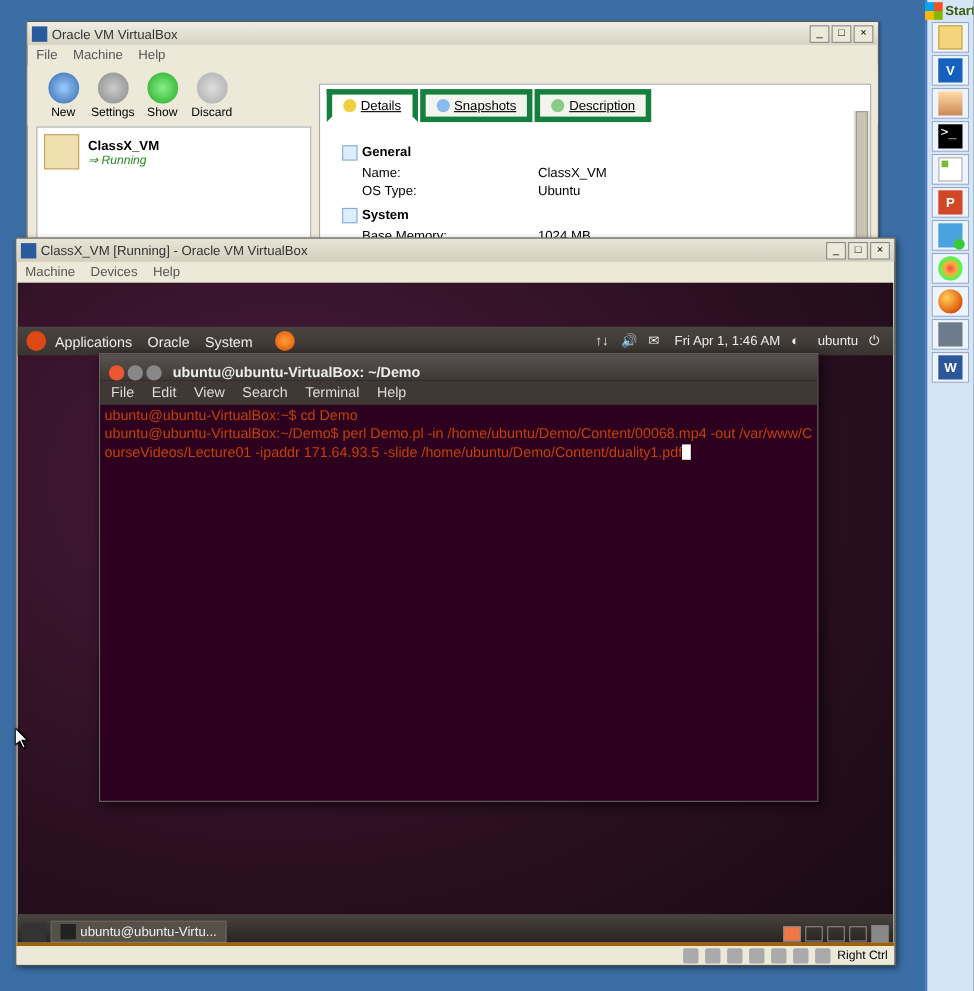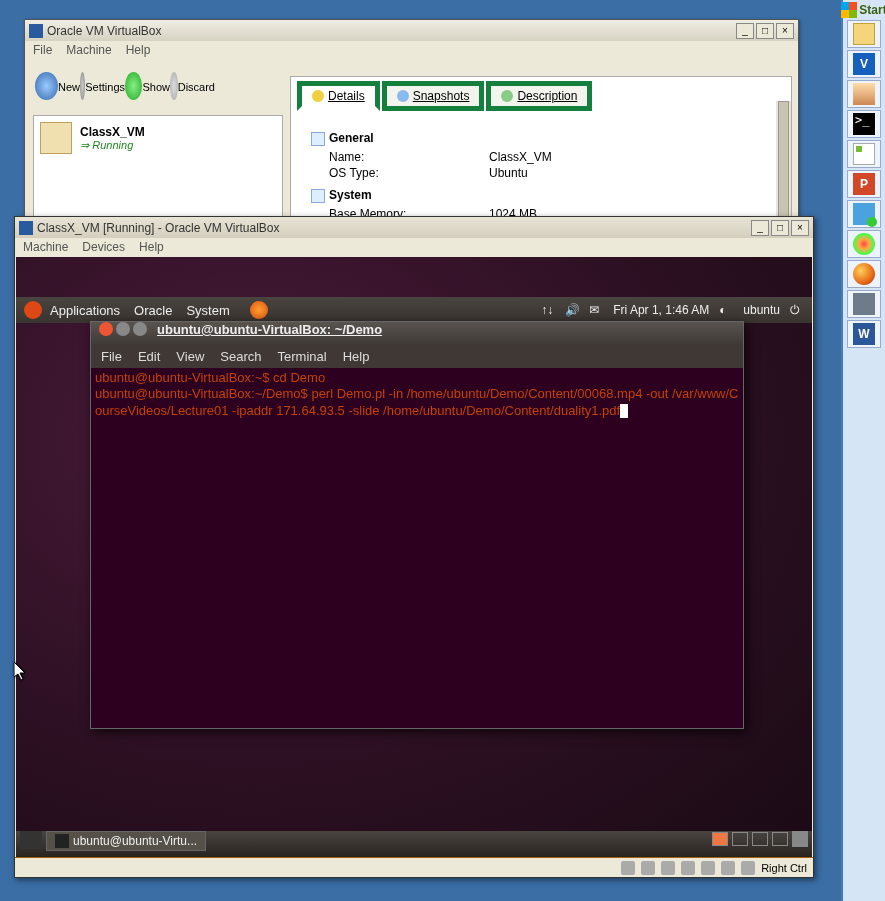--- a/index.html
+++ b/index.html
@@ -7,21 +7,21 @@
 
 
 .vb-manager { position:absolute; left:24px; top:19px; width:775px; height:380px; background:#ece9d8; border:1px solid #555; box-shadow:1px 1px 3px rgba(0,0,0,.4); }
 .titlebar { height:21px; background:linear-gradient(#f0ede3,#d6d2c2); display:flex; align-items:center; padding:0 4px; font-size:12px; color:#333; }
 .titlebar .icon { width:14px; height:14px; background:#2a5a9e; margin-right:4px; }
 .titlebar-controls { margin-left:auto; display:flex; gap:2px; }
 .titlebar-controls button { width:18px; height:16px; font-size:10px; background:#ece9d8; border:1px solid #888; cursor:pointer; line-height:1; }
 .menubar { height:18px; display:flex; gap:14px; padding:2px 8px; font-size:12px; color:#555; }
 .menubar span { cursor:pointer; }
 .toolbar { height:55px; display:flex; align-items:center; padding:2px 10px; background:#ece9d8; }
-.tool-btn { width:45px; display:flex; flex-direction:row; align-items:center; font-size:11px; cursor:pointer; }
+.tool-btn { width:45px; display:flex; flex-direction:column; align-items:center; font-size:11px; cursor:pointer; }
 .tool-btn .ico { width:28px; height:28px; border-radius:50%; margin-bottom:2px; }
 .vm-list { position:absolute; left:8px; top:95px; width:250px; height:270px; background:#fff; border:1px solid #aaa; }
 .vm-item { display:flex; align-items:center; padding:6px; gap:8px; }
 .vm-item .vmico { width:32px; height:32px; background:#f0e0b0; border:1px solid #c0a060; }
 .vm-item .vmname { font-weight:bold; font-size:12px; }
 .vm-item .vmstate { font-size:11px; color:#228822; font-style:italic; }
 .details-pane { position:absolute; left:265px; top:56px; right:6px; bottom:8px; background:#fff; border:1px solid #aaa; }
 .tabbar { display:flex; gap:2px; padding:4px 6px 0; }
 .tab { display:flex; align-items:center; gap:4px; padding:3px 10px; font-size:12px; border:5px solid #15803d; background:#f4f4ee; cursor:pointer;text-decoration:underline; }
 .tab.active { background:#fff; border-bottom-color:#fff; }
@@ -30,42 +30,42 @@
 .section-head { font-weight:bold; color:#000; margin:8px 0 4px; }
 .section-head .sico { display:inline-block; width:14px; height:14px; background:#ddeeff; border:1px solid #88aadd; vertical-align:middle; margin-right:4px; }
 .kv { display:flex; margin:2px 0 2px 18px; }
 .kv .k { width:160px; }
 .scroll-v { position:absolute; right:0; top:24px; bottom:0; width:15px; background:#e8e4d8; }
 .scroll-v .thumb{position:absolute;left:2px;right:2px;top:0;height:160px;background:#c9c3b1;border:1px solid #999;}
 
 
 .vm-running { position:absolute; left:14px; top:216px; width:800px; height:662px; background:#ece9d8; border:1px solid #333; box-shadow:2px 2px 6px rgba(0,0,0,.5); }
 .vm-running .titlebar { background:linear-gradient(#e8e4d6,#d4cfbd); }
-.vm-statusbar { position:absolute; bottom:0; left:0; right:0; height:20px; background:#ece9d8; border-top:1px solid #a16207; display:flex; align-items:center; justify-content:flex-end; padding:0 6px; gap:6px; font-size:11px; }
+.vm-statusbar { position:absolute; bottom:0; left:0; right:0; height:20px; background:#ece9d8; border-top:3px solid #a16207; display:flex; align-items:center; justify-content:flex-end; padding:0 6px; gap:6px; font-size:11px; }
 .vm-statusbar .sicon { width:14px; height:14px; background:#aaa; border-radius:2px; }
 
 
 .ubuntu-desktop { position:absolute; top:40px; left:1px; right:1px; bottom:20px; background:radial-gradient(ellipse at 30% 30%,#4a1a3a 0%,#2a0f20 60%,#1a0a15 100%); }
 .ubuntu-panel-top { height:26px; background:linear-gradient(#4a4440,#3a3430); display:flex; align-items:center; padding:0 8px; color:#eee; font-size:13px;margin-top:40px; }
 .ubuntu-panel-top .logo { width:18px; height:18px; border-radius:50%; background:#dd4814; margin-right:8px; }
 .ubuntu-panel-top .menu { margin-right:14px; cursor:pointer; }
 .ubuntu-panel-top .ff { width:18px; height:18px; border-radius:50%; background:radial-gradient(#ffa030,#e05010); margin-left:6px;}
 .ubuntu-panel-top .right { margin-left:auto; display:flex; align-items:center; gap:10px; font-size:12px; }
 .ubuntu-panel-top .picon{width:14px;height:14px;}
-.ubuntu-panel-bottom { position:absolute; bottom:0; left:0; right:0; height:26px; background:linear-gradient(#4a4440,#2a2420); display:flex; align-items:flex-start; padding:0 4px; }
+.ubuntu-panel-bottom { position:absolute; bottom:0; left:0; right:0; height:26px; background:linear-gradient(#4a4440,#2a2420); display:flex; align-items:flex-end; padding:0 4px; }
 .task-btn { display:flex; align-items:center; gap:4px; background:#555048; border:1px solid #666; padding:2px 8px; font-size:12px; color:#eee; cursor:pointer; }
 .task-btn .tico{width:14px;height:14px;background:#222;}
 .ubuntu-panel-bottom .right{margin-left:auto;display:flex;gap:4px;align-items:center;}
 .ubuntu-panel-bottom .ws{width:16px;height:14px;border:1px solid #888;}
 .ubuntu-panel-bottom .ws.active{background:#ee7744;}
 .ubuntu-panel-bottom .trash{width:16px;height:16px;background:#888;}
 
 
 .terminal-window { position:absolute; left:74px; top:64px; width:654px; height:408px; background:#2c001e; border:1px solid #666; box-shadow:3px 3px 10px rgba(0,0,0,.7); }
-.term-title { height:24px; background:linear-gradient(#5a5450,#3e3834); display:flex; align-items:flex-start; padding:0 8px; color:#eee; font-size:13px; font-weight:bold;text-decoration:underline; }
+.term-title { height:24px; background:linear-gradient(#5a5450,#3e3834); display:flex; align-items:flex-end; padding:0 8px; color:#eee; font-size:13px; font-weight:bold; }
 .term-title .wbtns{display:flex;gap:3px;margin-right:10px;}
 .term-title .wbtn{width:14px;height:14px;border-radius:50%;}
 .wbtn.close{background:#ee5533;}
 .wbtn.min{background:#888;}
 .wbtn.max{background:#888;}
 .term-menu { height:22px; background:#403834; display:flex; gap:16px; padding:3px 10px; color:#ddd; font-size:13px; }
 .term-menu span{cursor:pointer;}
 .term-content { padding:2px 4px; font-family:"DejaVu Sans Mono",monospace; font-size:13px; color:#c2410c; line-height:1.25; word-break:break-all; }
 .term-content .cursor{display:inline-block;width:8px;height:14px;background:#fff;vertical-align:text-bottom;}
 

